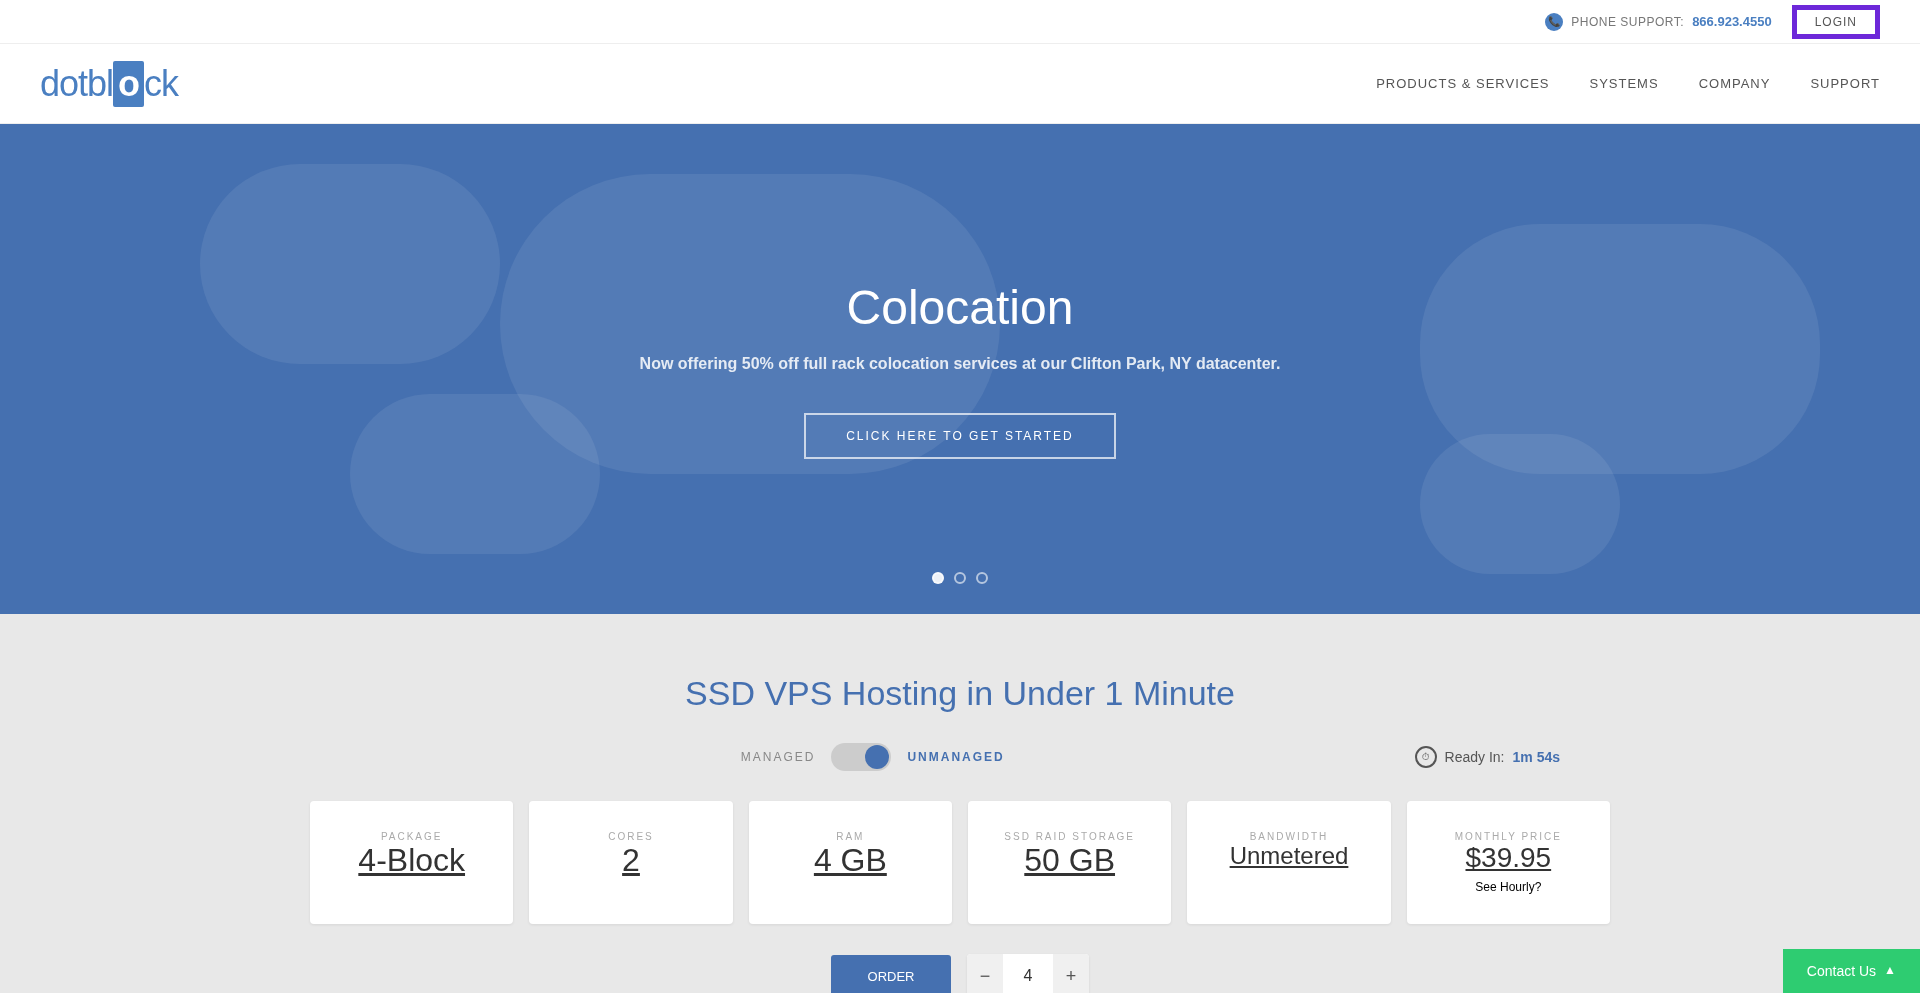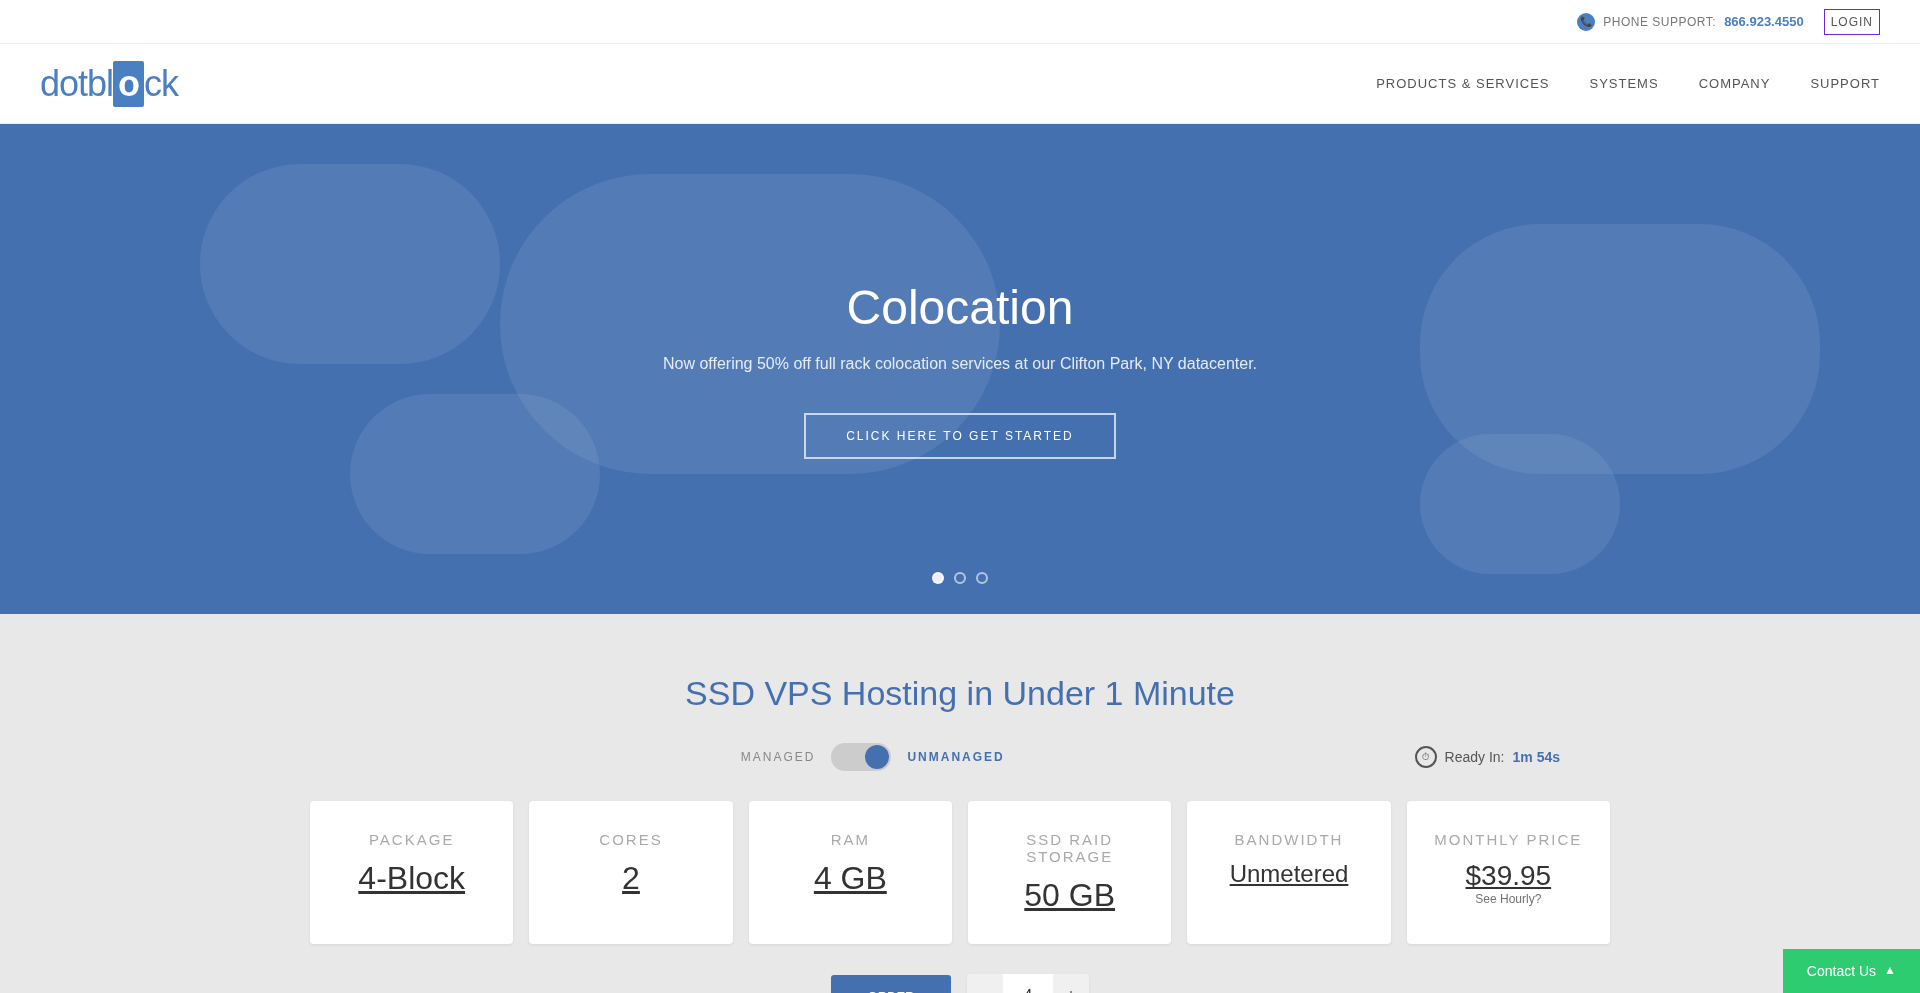--- a/index.html
+++ b/index.html
@@ -30,22 +30,22 @@
       border-radius: 50%;
       display: inline-flex;
       align-items: center;
       justify-content: center;
       color: #fff;
       font-size: 10px;
     }
     .phone-label { color: #777; font-size: 12px; letter-spacing: 0.5px; }
     .phone-number { color: #4a7fc1; font-weight: bold; font-size: 13px; }
     .login-btn {
-      border: 1px solid #6d28d9;
-      padding: 5px 6px;
+      border: 5px solid #6d28d9;
+      padding: 5px 18px;
       background: transparent;
       color: #555;
       font-size: 12px;
       letter-spacing: 1px;
       cursor: pointer;
       text-transform: uppercase;
     }
 
     
     .header {
@@ -117,21 +117,21 @@
     .hero-title {
       font-size: 48px;
       font-weight: 300;
       margin-bottom: 20px;
       color: #fff;
     }
     .hero-subtitle {
       font-size: 16px;
       color: rgba(255,255,255,0.85);
       margin-bottom: 40px;
-      font-weight: 400;
+      font-weight: 700;
     }
     .hero-cta {
       border: 2px solid rgba(255,255,255,0.7);
       padding: 14px 40px;
       background: transparent;
       color: #fff;
       font-size: 12px;
       letter-spacing: 2px;
       text-transform: uppercase;
       cursor: pointer;
@@ -246,40 +246,40 @@
     .card {
       background: #fff;
       border-radius: 4px;
       padding: 30px 24px;
       text-align: center;
       flex: 1;
       max-width: 220px;
       box-shadow: 0 1px 3px rgba(0,0,0,0.08);
     }
     .card-label {
-      font-size: 15px;
+      font-size: 10px;
       letter-spacing: 2px;
       color: #aaa;
       text-transform: uppercase;
-      margin-bottom: 12px;
     }
     .card-value {
       font-size: 32px;
       color: #333;
       font-weight: 300;
       text-decoration: underline;
     }
     .price-card .card-value {
       font-size: 28px;
       color: #333;
     }
     .see-hourly {
       font-size: 12px;
-      color: #737373;
-      cursor: pointer;
+      color: #000000;
+      cursor: pointer;
+      margin-top: 6px;
     }
 
     
     .bottom-controls {
       display: flex;
       gap: 16px;
       max-width: 1300px;
       margin: 0 auto;
       justify-content: center;
       align-items: center;

